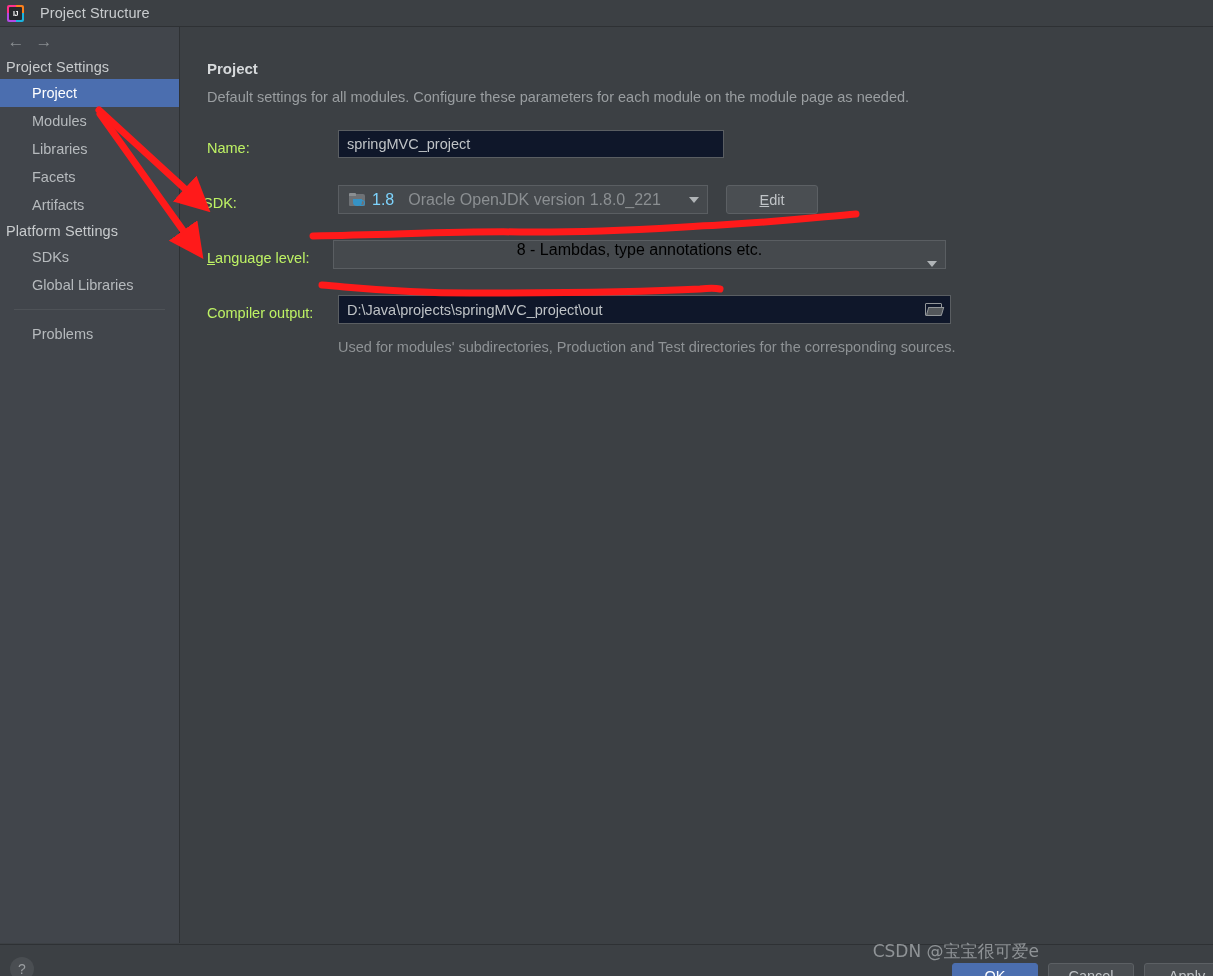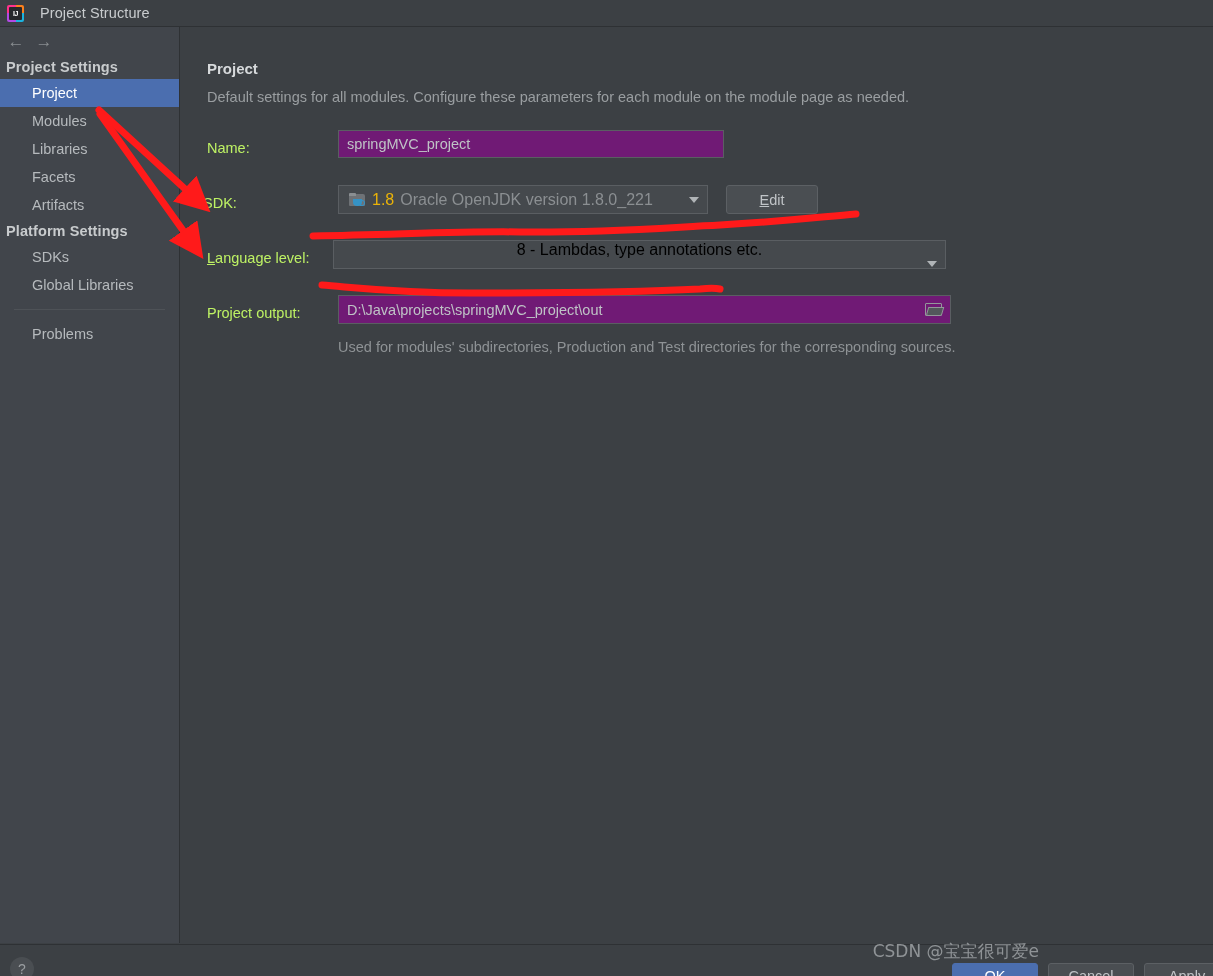--- a/index.html
+++ b/index.html
@@ -46,21 +46,21 @@
     border-right: 1px solid #2E3134;
   }
   .navbar { height: 28px; display: flex; align-items: center; padding-left: 2px; }
   .nav-arrow {
     width: 28px; height: 24px; display: flex; align-items: center; justify-content: center;
     color: #8A8E91; font-size: 17px; line-height: 1;
   }
   .nav-arrow.fwd { color: #8A8E91; }
 
   .group-header {
-    color: #C8CBCD; font-size: 14.5px; font-weight: bold;
+    color: #C8CBCD; font-size: 14.5px; font-weight: normal;
     padding: 4px 0 4px 6px; letter-spacing: 0.1px;
   }
   .nav-item {
     height: 28px; display: flex; align-items: center;
     padding-left: 32px; color: #B6BABD; font-size: 14.5px;
   }
   .nav-item.selected {
     background: #4B6EAF; color: #FFFFFF;
   }
   .sb-divider {
@@ -82,21 +82,21 @@
     color: #9A9EA1; font-size: 14.5px;
   }
 
   .row-label {
     position: absolute; color: #bef264; font-size: 14.5px; white-space: nowrap;
   }
   .mnem { text-decoration: underline; }
 
   .field {
     position: absolute;
-    background: #701a75;
+    background: #0f172a;
     border: 1px solid #5A5E62;
     display: flex; align-items: center;
     color: #BFC3C6; font-size: 14.5px;
   }
   .field .txt { padding-left: 8px; }
 
   
   .combo {
     position: absolute; background: #45494D; border: 1px solid #5A5E62;
     display: flex; align-items: center;
@@ -123,22 +123,22 @@
   }
   .sdk-icon .cup {
     position: absolute; left: 4px; top: 6px; width: 9px; height: 7px;
     background: #3592C4; border-radius: 0 0 4px 4px;
   }
   .sdk-icon .cup:after {
     content: ""; position: absolute; right: -3px; top: 1px;
     width: 4px; height: 4px; border: 1.5px solid #3592C4; border-left: none;
     border-radius: 0 3px 3px 0;
   }
-  .sdk-ver { color: #eab308; margin-left: 6px; }
-  .sdk-desc { color: #8B8F92; margin-left: 6px; }
+  .sdk-ver { color: #7dd3fc; margin-left: 6px; }
+  .sdk-desc { color: #8B8F92; margin-left: 14px; }
 
   .btn {
     position: absolute; background: #4A4E52; border: 1px solid #5C6064;
     border-radius: 3px; color: #C0C4C7; font-size: 14.5px;
     display: flex; align-items: center; justify-content: center;
   }
 
   .folder-btn {
     position: absolute; right: 1px; top: 1px; width: 32px; bottom: 1px;
     display: flex; align-items: center; justify-content: center;
@@ -274,21 +274,21 @@
     </div>
 
     <div class="row-label" style="left:26px; top:223px;"><span class="mnem">L</span>anguage level:</div>
     <div class="combo" style="left:152px; top:213px; width:613px; height:29px;flex-direction:column;">
       <span class="txt">8 - Lambdas, type annotations etc.</span>
       <span class="arrow-box">
         <span class="caret"></span>
       </span>
     </div>
 
-    <div class="row-label" style="left:26px; top:278px;">Project output:</div>
+    <div class="row-label" style="left:26px; top:278px;">Compiler output:</div>
     <div class="field" style="left:157px; top:268px; width:613px; height:29px;">
       <span class="txt">D:\Java\projects\springMVC_project\out</span>
       <span class="folder-btn">
         <span class="folder-glyph">
             <span class="back"></span>
             <span class="flap"></span>
           </span>
       </span>
     </div>
     <div class="hint" style="left:157px; top:312px;">Used for modules' subdirectories, Production and Test directories for the corresponding sources.</div>

